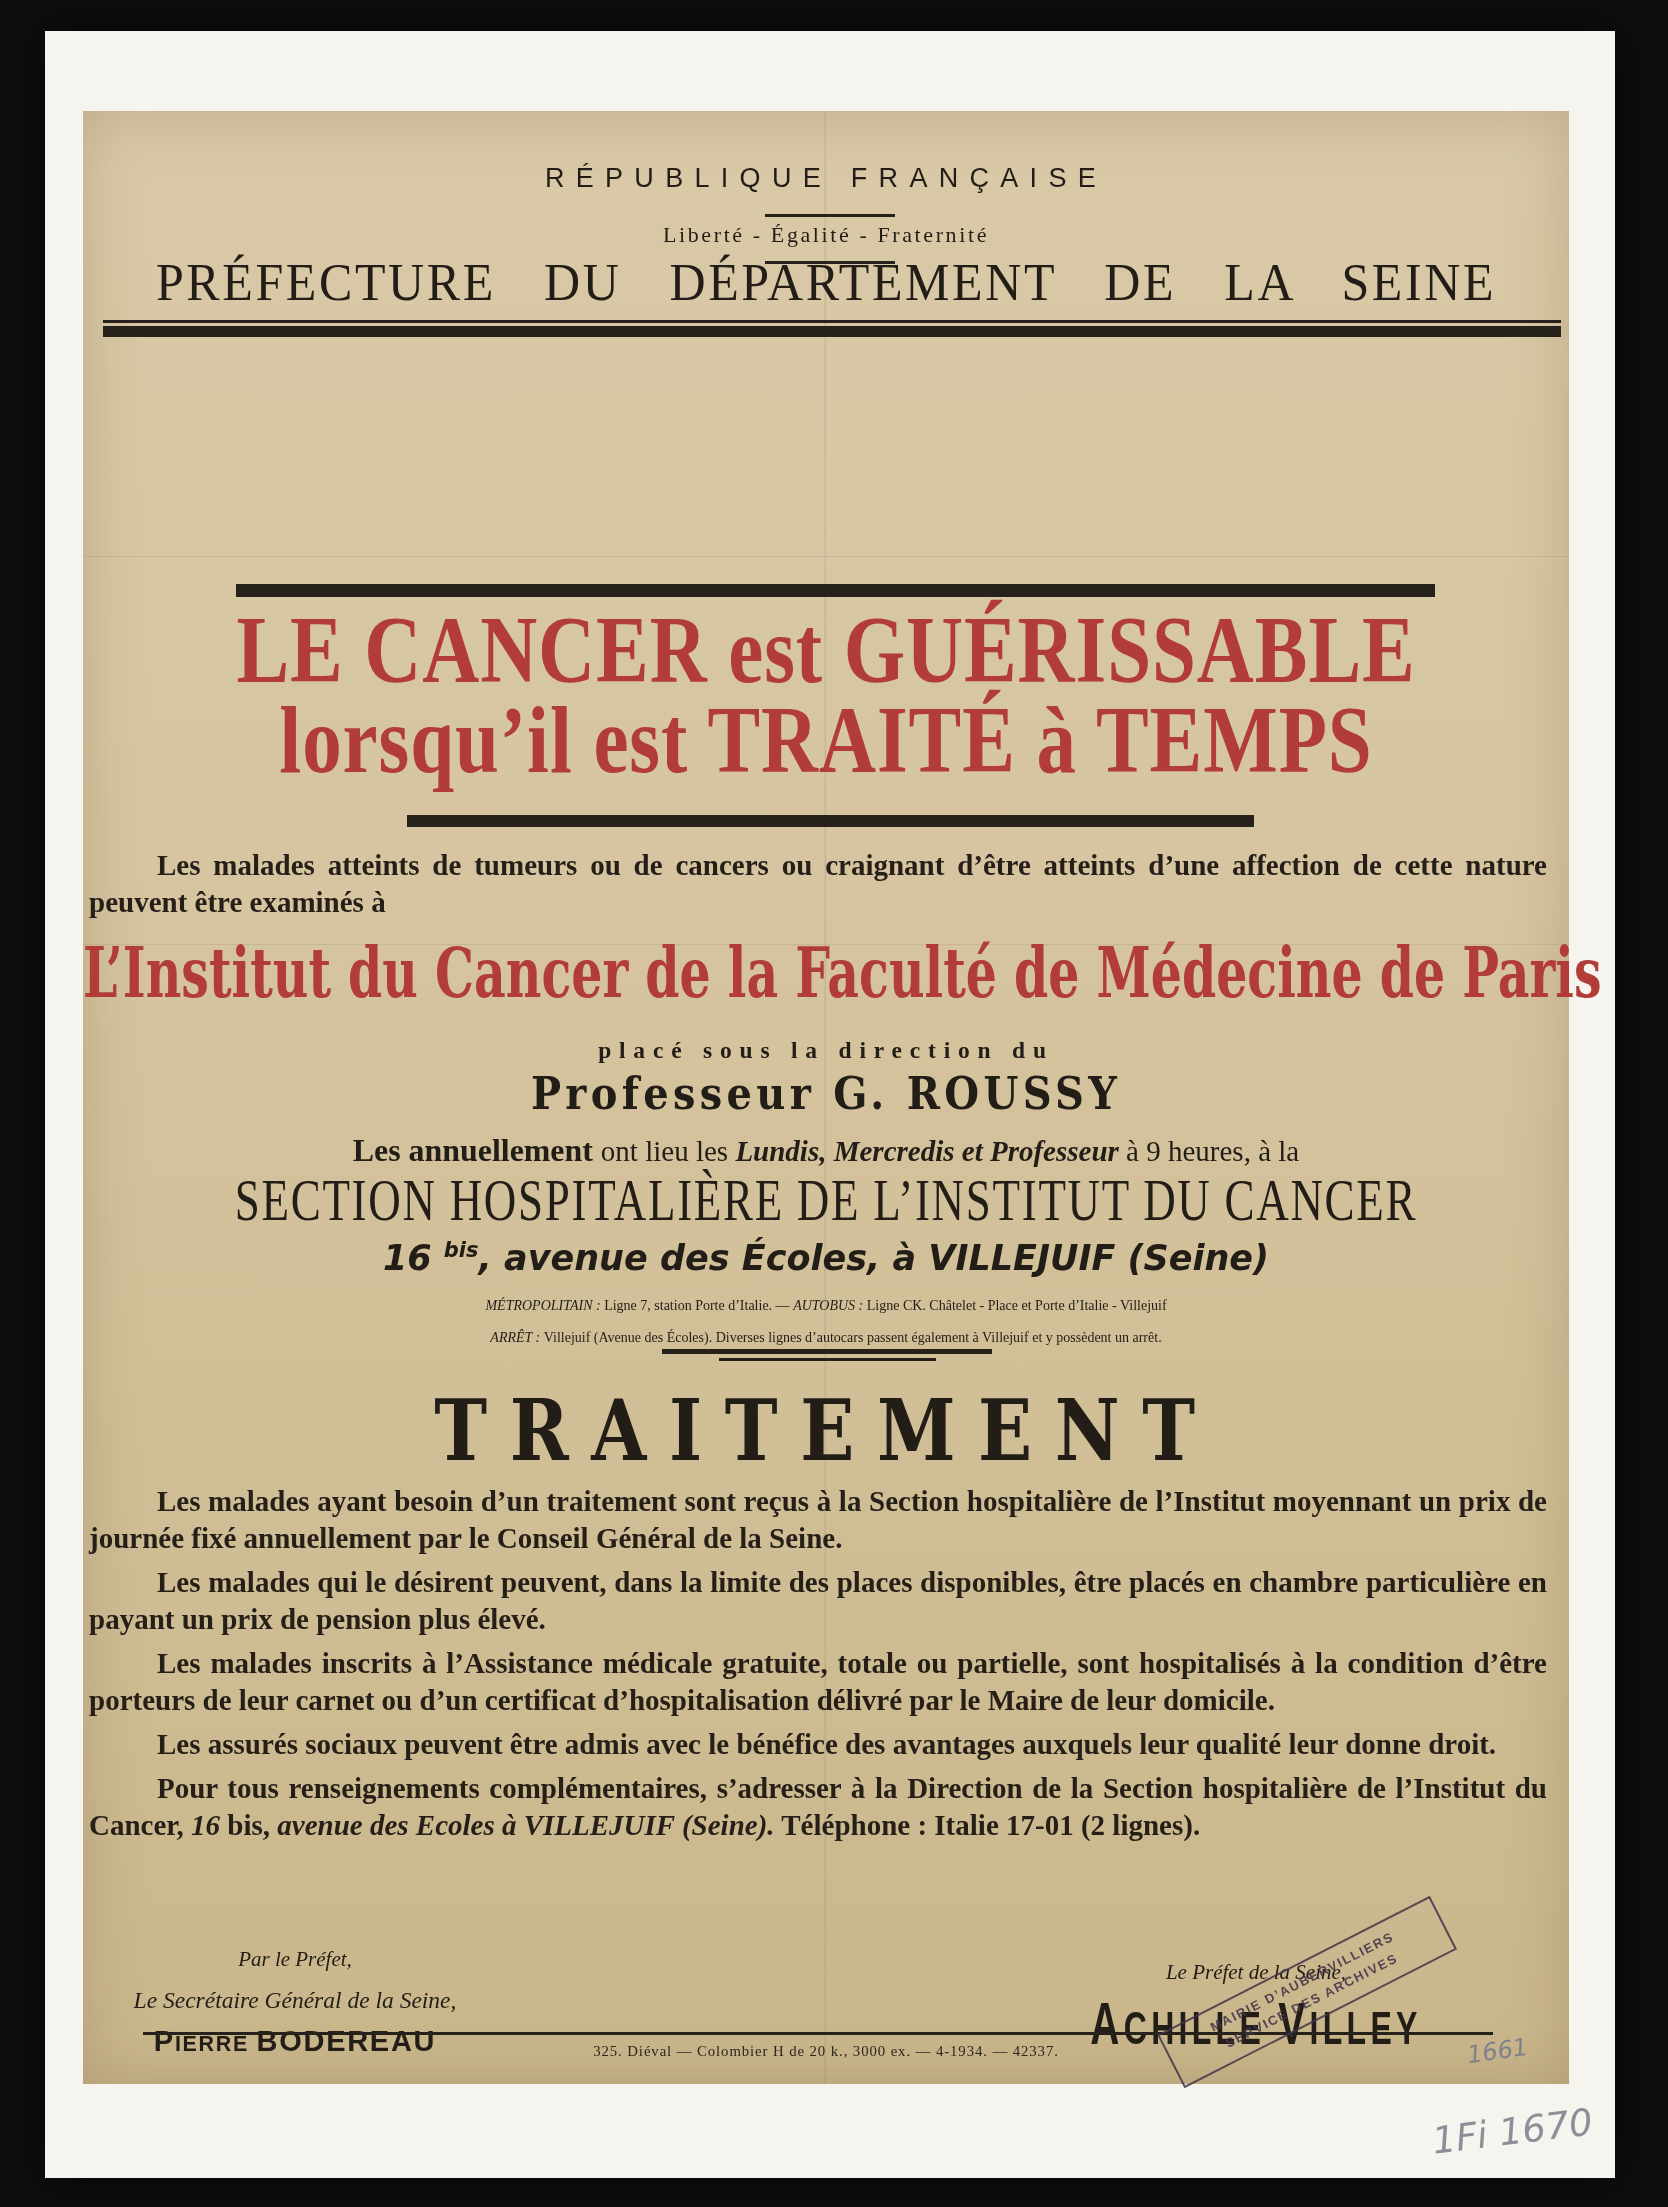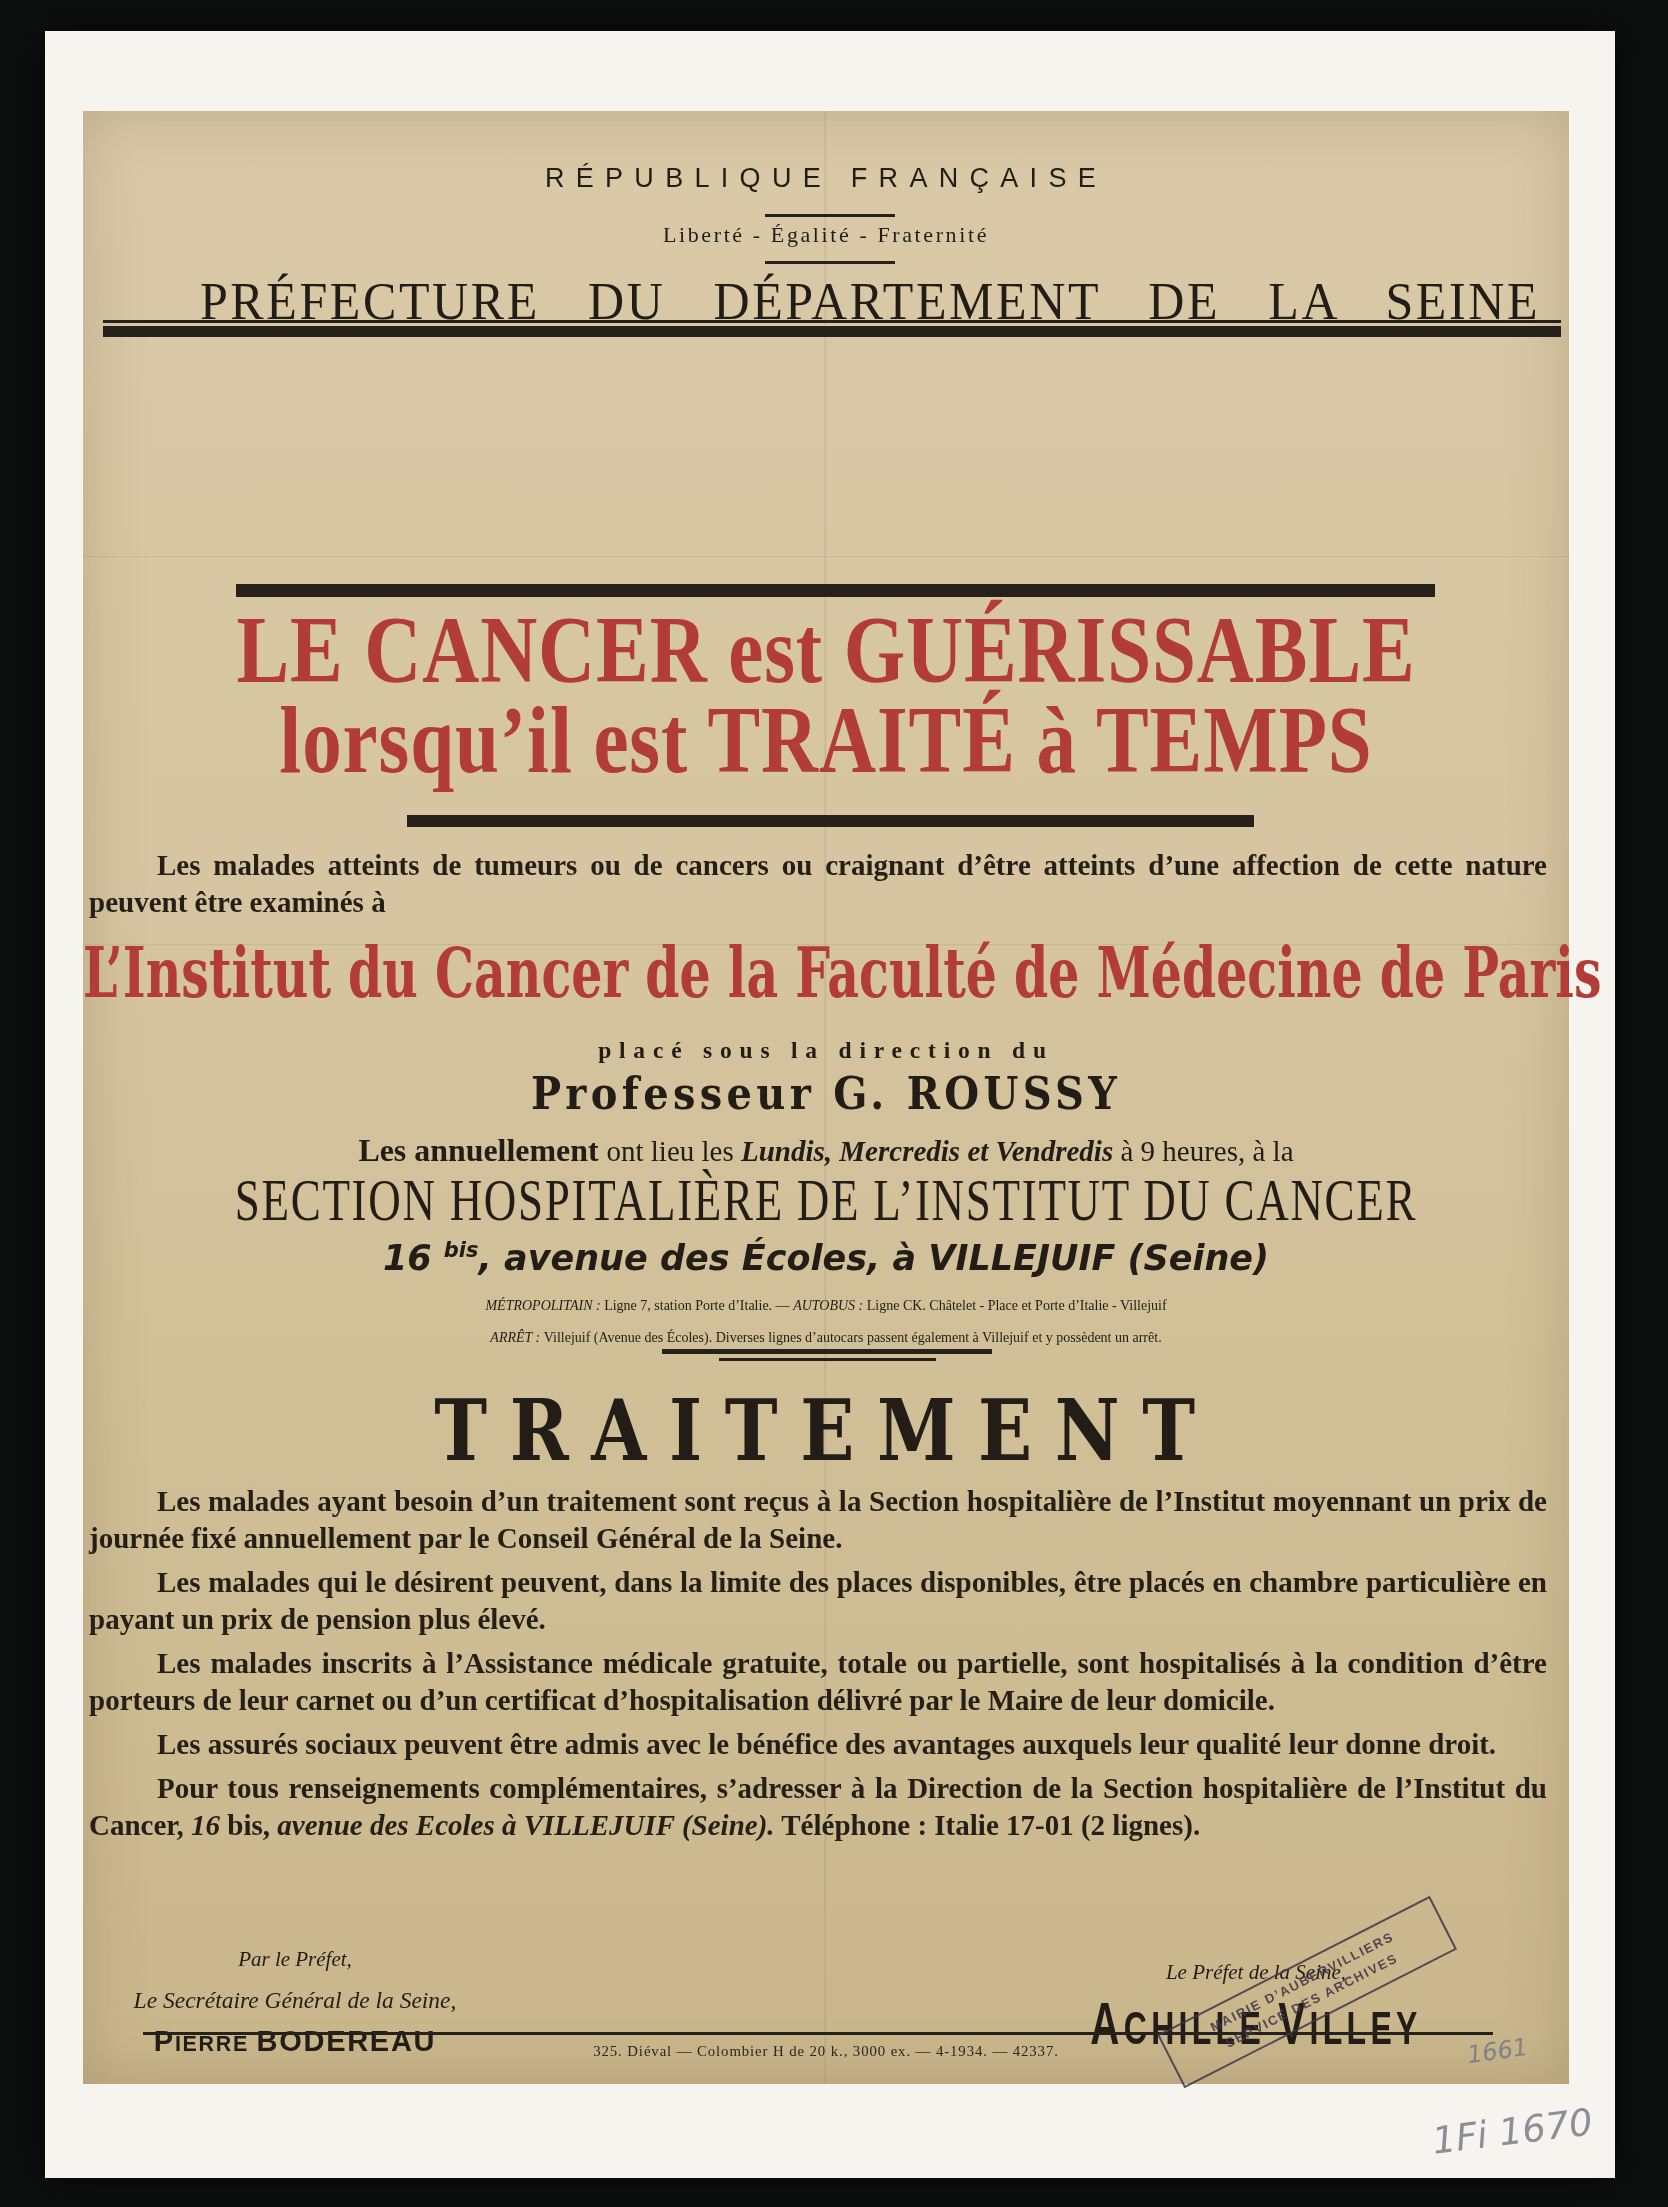--- a/index.html
+++ b/index.html
@@ -72,21 +72,21 @@
   <div class="crease-h" style="top:556px;"></div>
   <div class="crease-h" style="top:944px;"></div>
 
   <div class="content">
 
     <div class="cblock kicker" style="top:165px;">RÉPUBLIQUE FRANÇAISE</div>
     <div class="rule" style="top:214px;left:765px;width:130px;height:2.6px;"></div>
     <div class="cblock devise" style="top:224px;">Liberté - Égalité - Fraternité</div>
     <div class="rule" style="top:261px;left:765px;width:130px;height:2.6px;"></div>
 
-    <div class="cblock" style="top:275px;padding-left:44px;">
+    <div class="cblock" style="top:256px;">
       <span class="prefecture ts">PRÉFECTURE DU DÉPARTEMENT DE LA SEINE</span>
     </div>
     <div class="rule" style="top:320px;left:103px;width:1458px;height:2.6px;"></div>
     <div class="rule" style="top:326px;left:103px;width:1458px;height:11.3px;"></div>
 
     <div class="rule" style="top:584px;left:236px;width:1199px;height:13px;"></div>
 
     <div class="cblock" style="top:603px;">
       <span class="redline red ts">LE CANCER est GUÉRISSABLE</span>
     </div>
@@ -100,21 +100,21 @@
     </div>
 
     <div class="cblock" style="top:940px;">
       <span class="inst red ts">L’Institut du Cancer de la Faculté de Médecine de Paris</span>
     </div>
     <div class="cblock place-line" style="top:1039px;">placé sous la direction du</div>
     <div class="cblock" style="top:1071px;">
       <span class="professor ts">Professeur G. ROUSSY</span>
     </div>
 
-    <div class="cblock consult" style="top:1132px;"><span class="b lg">Les annuellement </span><span>ont lieu les </span><span class="bi">Lundis, Mercredis et Vendredis</span><span> à 9 heures, à la</span></div>
+    <div class="cblock consult" style="top:1132px;"><span class="b lg">Les annuellement </span><span>ont lieu les </span><span class="bi">Lundis, Mercredis et Professeur</span><span> à 9 heures, à la</span></div>
     <div class="cblock" style="top:1171px;">
       <span class="section-line ts">SECTION HOSPITALIÈRE DE L’INSTITUT DU CANCER</span>
     </div>
     <div class="cblock address" style="top:1240px;"><span>16 </span><span class="sup">bis</span><span>, avenue des Écoles, à VILLEJUIF (Seine)</span></div>
 
     <div class="cblock metro" style="top:1295px;"><span class="i">MÉTROPOLITAIN : </span><span>Ligne 7, station Porte d’Italie. — </span><span class="i">AUTOBUS : </span><span>Ligne CK. Châtelet - Place et Porte d’Italie - Villejuif</span></div>
     <div class="cblock metro" style="top:1327px;"><span class="i">ARRÊT : </span><span>Villejuif (Avenue des Écoles). Diverses lignes d’autocars passent également à Villejuif et y possèdent un arrêt.</span></div>
 
     <div class="rule" style="top:1349px;left:662px;width:330px;height:5.2px;"></div>
     <div class="rule" style="top:1358px;left:719px;width:217px;height:2.6px;"></div>

